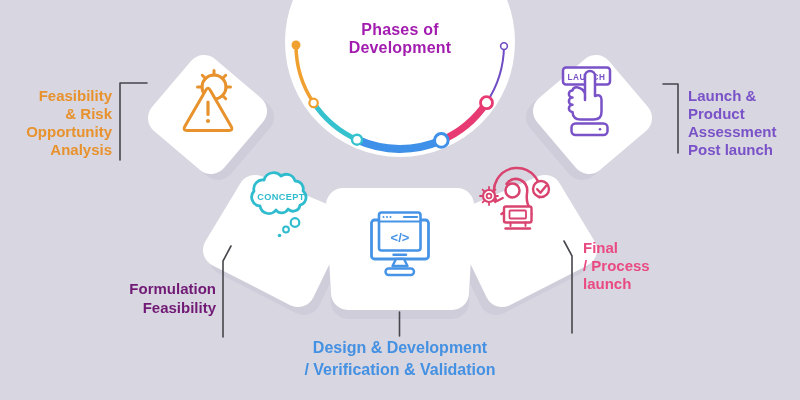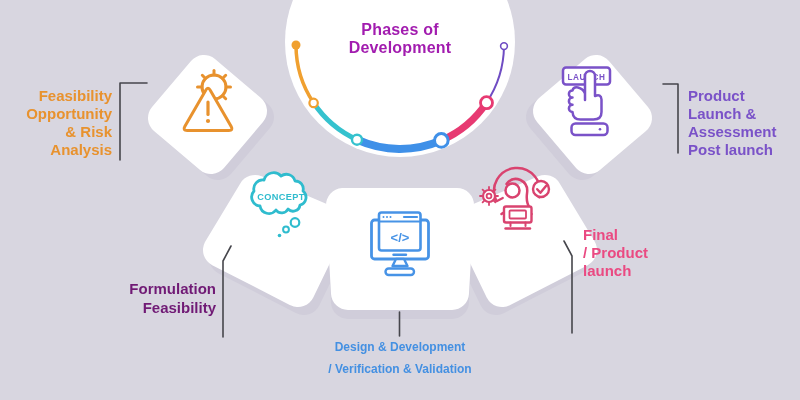--- a/index.html
+++ b/index.html
@@ -5,22 +5,22 @@
   html,body{margin:0;padding:0;background:#D8D6E0;}
   .stage{position:relative;width:800px;height:400px;background:#D8D6E0;overflow:hidden;
          font-family:"Liberation Sans",sans-serif;}
   .stage svg{position:absolute;left:0;top:0;}
   svg *{stroke-linecap:round;stroke-linejoin:round;}
   .title{position:absolute;left:300px;top:21px;width:200px;text-align:center;
          font-weight:800;font-size:16px;line-height:17.5px;letter-spacing:.2px;color:#a21caf;}
   .label{position:absolute;font-weight:700;font-size:15px;line-height:18px;}
   .l1{left:12px;top:87px;width:100px;text-align:right;color:#E8922E;}
   .l2{left:106px;top:280px;width:110px;text-align:right;color:#701a75;line-height:18.5px;}
-  .l3{left:280px;top:337px;width:240px;text-align:center;color:#4490E2;font-size:12px;line-height:21.5px;}
-  .l4{left:583px;top:226px;width:120px;text-align:left;color:#EA4A82;}
+  .l3{left:280px;top:337px;width:240px;text-align:center;color:#4490E2;font-size:16px;line-height:21.5px;}
+  .l4{left:583px;top:239px;width:120px;text-align:left;color:#EA4A82;}
   .l5{left:688px;top:87px;width:110px;text-align:left;color:#7A52C8;}
 </style>
 </head>
 <body>
 
 <div class="stage">
 
 <svg width="800" height="400" viewBox="0 0 800 400">
 
   <g fill="#D0CDDA" stroke="#D0CDDA" stroke-width="34">
@@ -139,41 +139,41 @@
   </g>
 </svg>
 
   <div class="title">
     <div>Phases of</div>
     <div>Development</div>
   </div>
 
   <div class="label l1">
     <div>Feasibility</div>
+    <div>&amp; Risk</div>
     <div>Opportunity</div>
-    <div>&amp; Risk</div>
     <div>Analysis</div>
   </div>
 
   <div class="label l2">
     <div>Formulation</div>
     <div>Feasibility</div>
   </div>
 
   <div class="label l3">
     <div>Design &amp; Development</div>
     <div>/ Verification &amp; Validation</div>
   </div>
 
   <div class="label l4">
     <div>Final</div>
-    <div>/ Product</div>
+    <div>/ Process</div>
     <div>launch</div>
   </div>
 
   <div class="label l5">
+    <div>Launch &amp;</div>
     <div>Product</div>
-    <div>Launch &amp;</div>
     <div>Assessment</div>
     <div>Post launch</div>
   </div>
 
 </div>
 
 </body></html>

